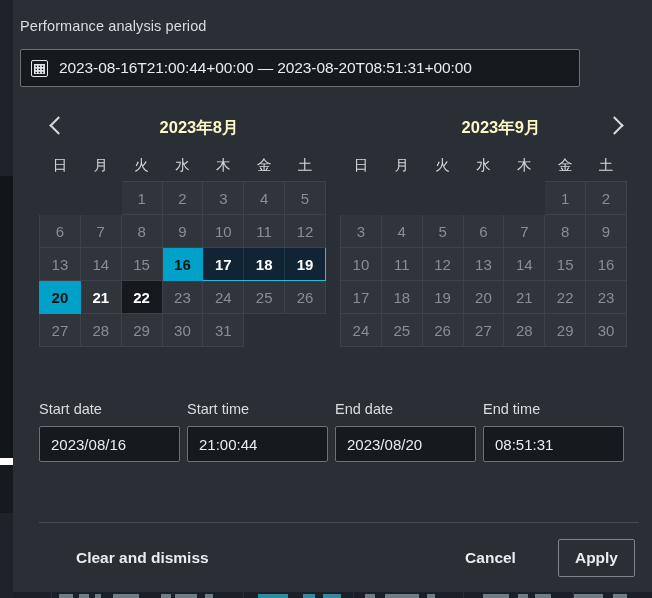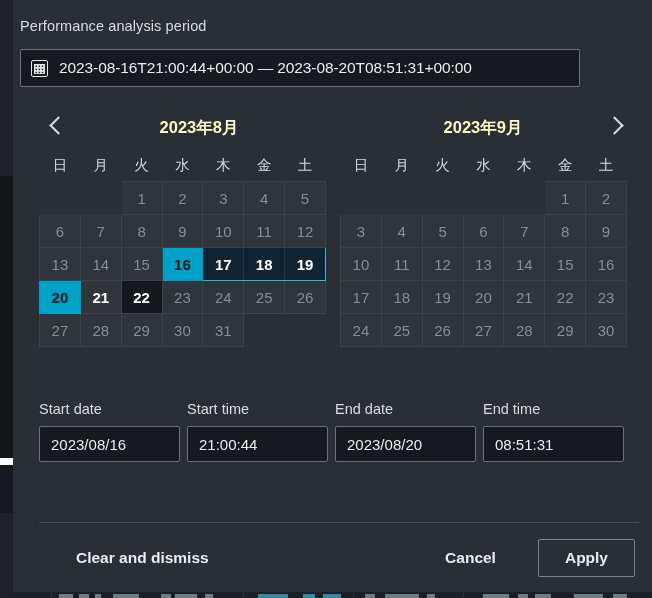--- a/index.html
+++ b/index.html
@@ -157,21 +157,21 @@
 
   .month-title {
     position: absolute;
     top: 16px;
     font-size: 16.5px;
     font-weight: bold;
     color: #fef9c3;
     text-align: center;
   }
   .month-title-1 { left: 78px; width: 216px; }
-  .month-title-2 { left: 362px; width: 216px; }
+  .month-title-2 { left: 380px; width: 216px; }
 
   .months {
     display: flex;
     padding: 0 25px 0 26px;
     gap: 14px;
   }
   .month {
     width: 287px;
   }
   table.cal {
@@ -297,21 +297,21 @@
     font-weight: bold;
     color: #e9edf0;
     cursor: pointer;
     padding: 0;
   }
   .btn-clear { margin-left: 37px; }
   .btn-cancel { margin-left: auto; margin-right: 42px; }
   .btn-apply {
     border: 1px solid #7d848c;
     border-radius: 2px;
-    padding: 9px 26px;
+    padding: 9px 16px;
     background: #2a2e35;
     margin-right: 4px;
   }
 </style>
 </head>
 <body>
 
 <div class="page-bg"></div>
 <div class="bg-left-strip"></div>
 <div class="bg-strip-seg bg-strip-a"></div>

